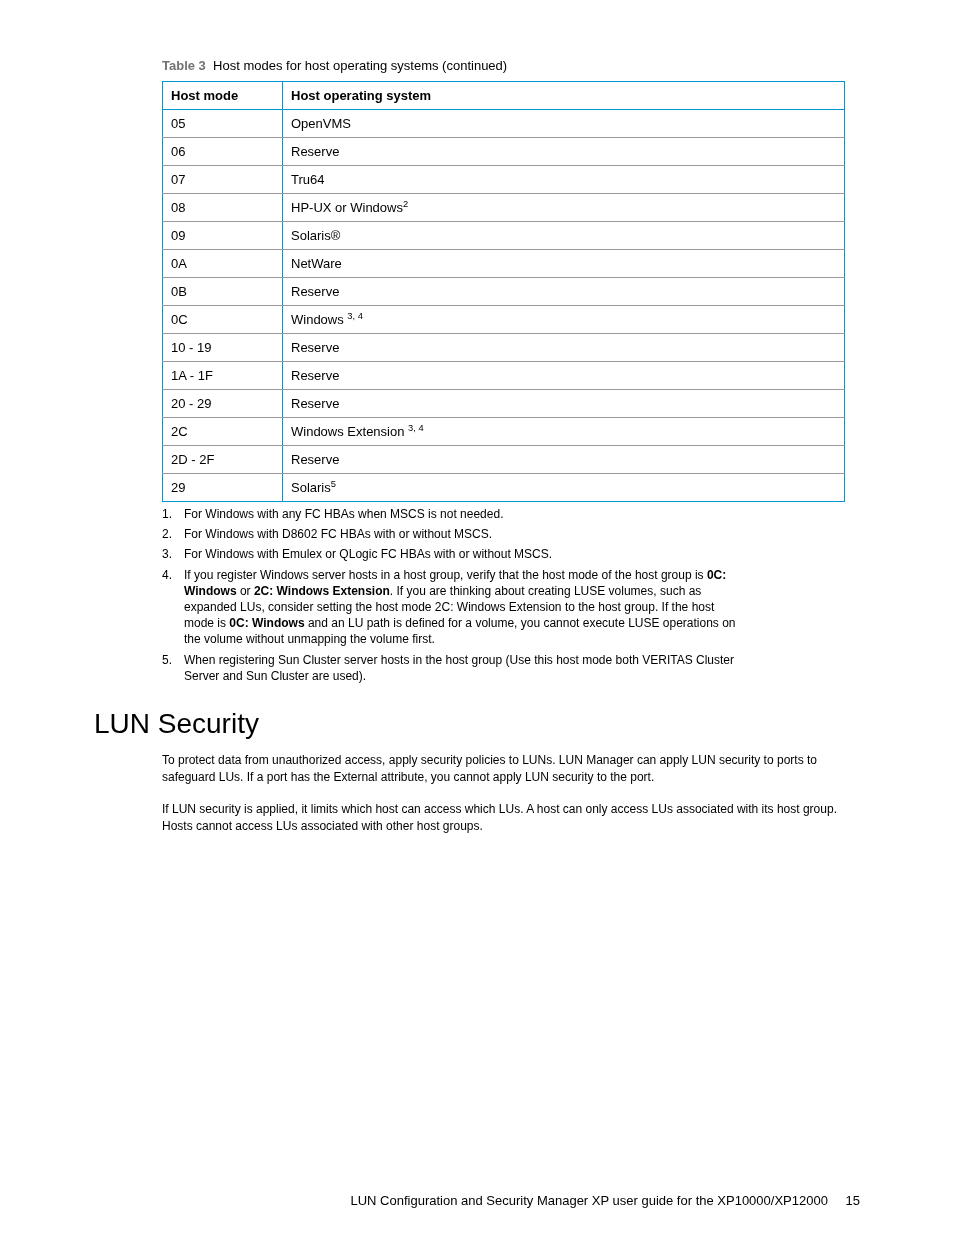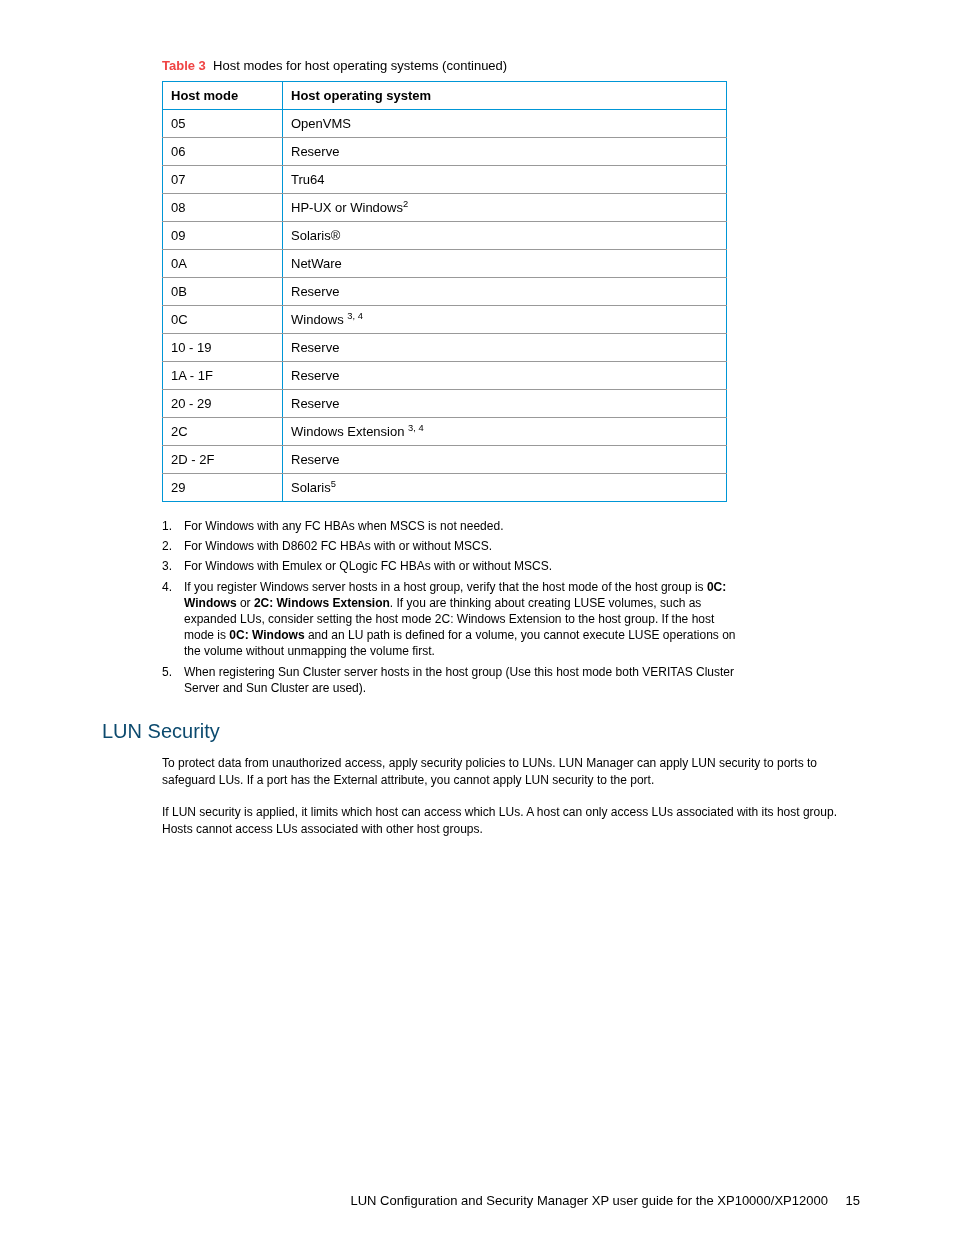--- a/index.html
+++ b/index.html
@@ -11,25 +11,25 @@
       color: #000;
       position: relative;
       padding: 58px 94px 0 94px;
     }
     .content { margin-left: 68px; }
     .table-caption {
       font-size: 13px;
       margin-bottom: 8px;
       margin-left: 0;
     }
-    .table-caption .table-num { color: #ef4444; font-weight: bold; }
+    .table-caption .table-num { color: #737373; font-weight: bold; }
     table {
       border-collapse: collapse;
-      width: 565px;
-      margin-bottom: 16px;
+      width: 683px;
+      margin-bottom: 4px;
     }
     table thead th {
       border: 1.5px solid #0096d6;
       text-align: left;
       font-weight: bold;
       font-size: 13px;
       padding: 6px 8px;
       background: #fff;
     }
     table thead th:first-child { width: 120px; }
@@ -43,26 +43,26 @@
     table tbody tr:last-child td { border-bottom: 1.5px solid #0096d6; }
     sup { font-size: 0.72em; vertical-align: super; line-height: 0; }
     .footnotes {
       font-size: 12px;
       line-height: 1.35;
       width: 575px;
     }
     .footnotes li { margin-bottom: 4px; list-style: none; padding-left: 22px; position: relative; }
     .footnotes li .num { position: absolute; left: 0; }
     h2.section {
-      color: #0c4a6e;
+      color: #000000;
       font-weight: normal;
-      font-size: 20px;
+      font-size: 28px;
       margin-top: 24px;
       margin-bottom: 12px;
-      margin-left: 8px;
+      margin-left: 0;
     }
     .para {
       font-size: 12px;
       line-height: 1.45;
       margin-bottom: 14px;
       margin-left: 68px;
     }
     .footer {
       position: absolute;
       bottom: 27px;

